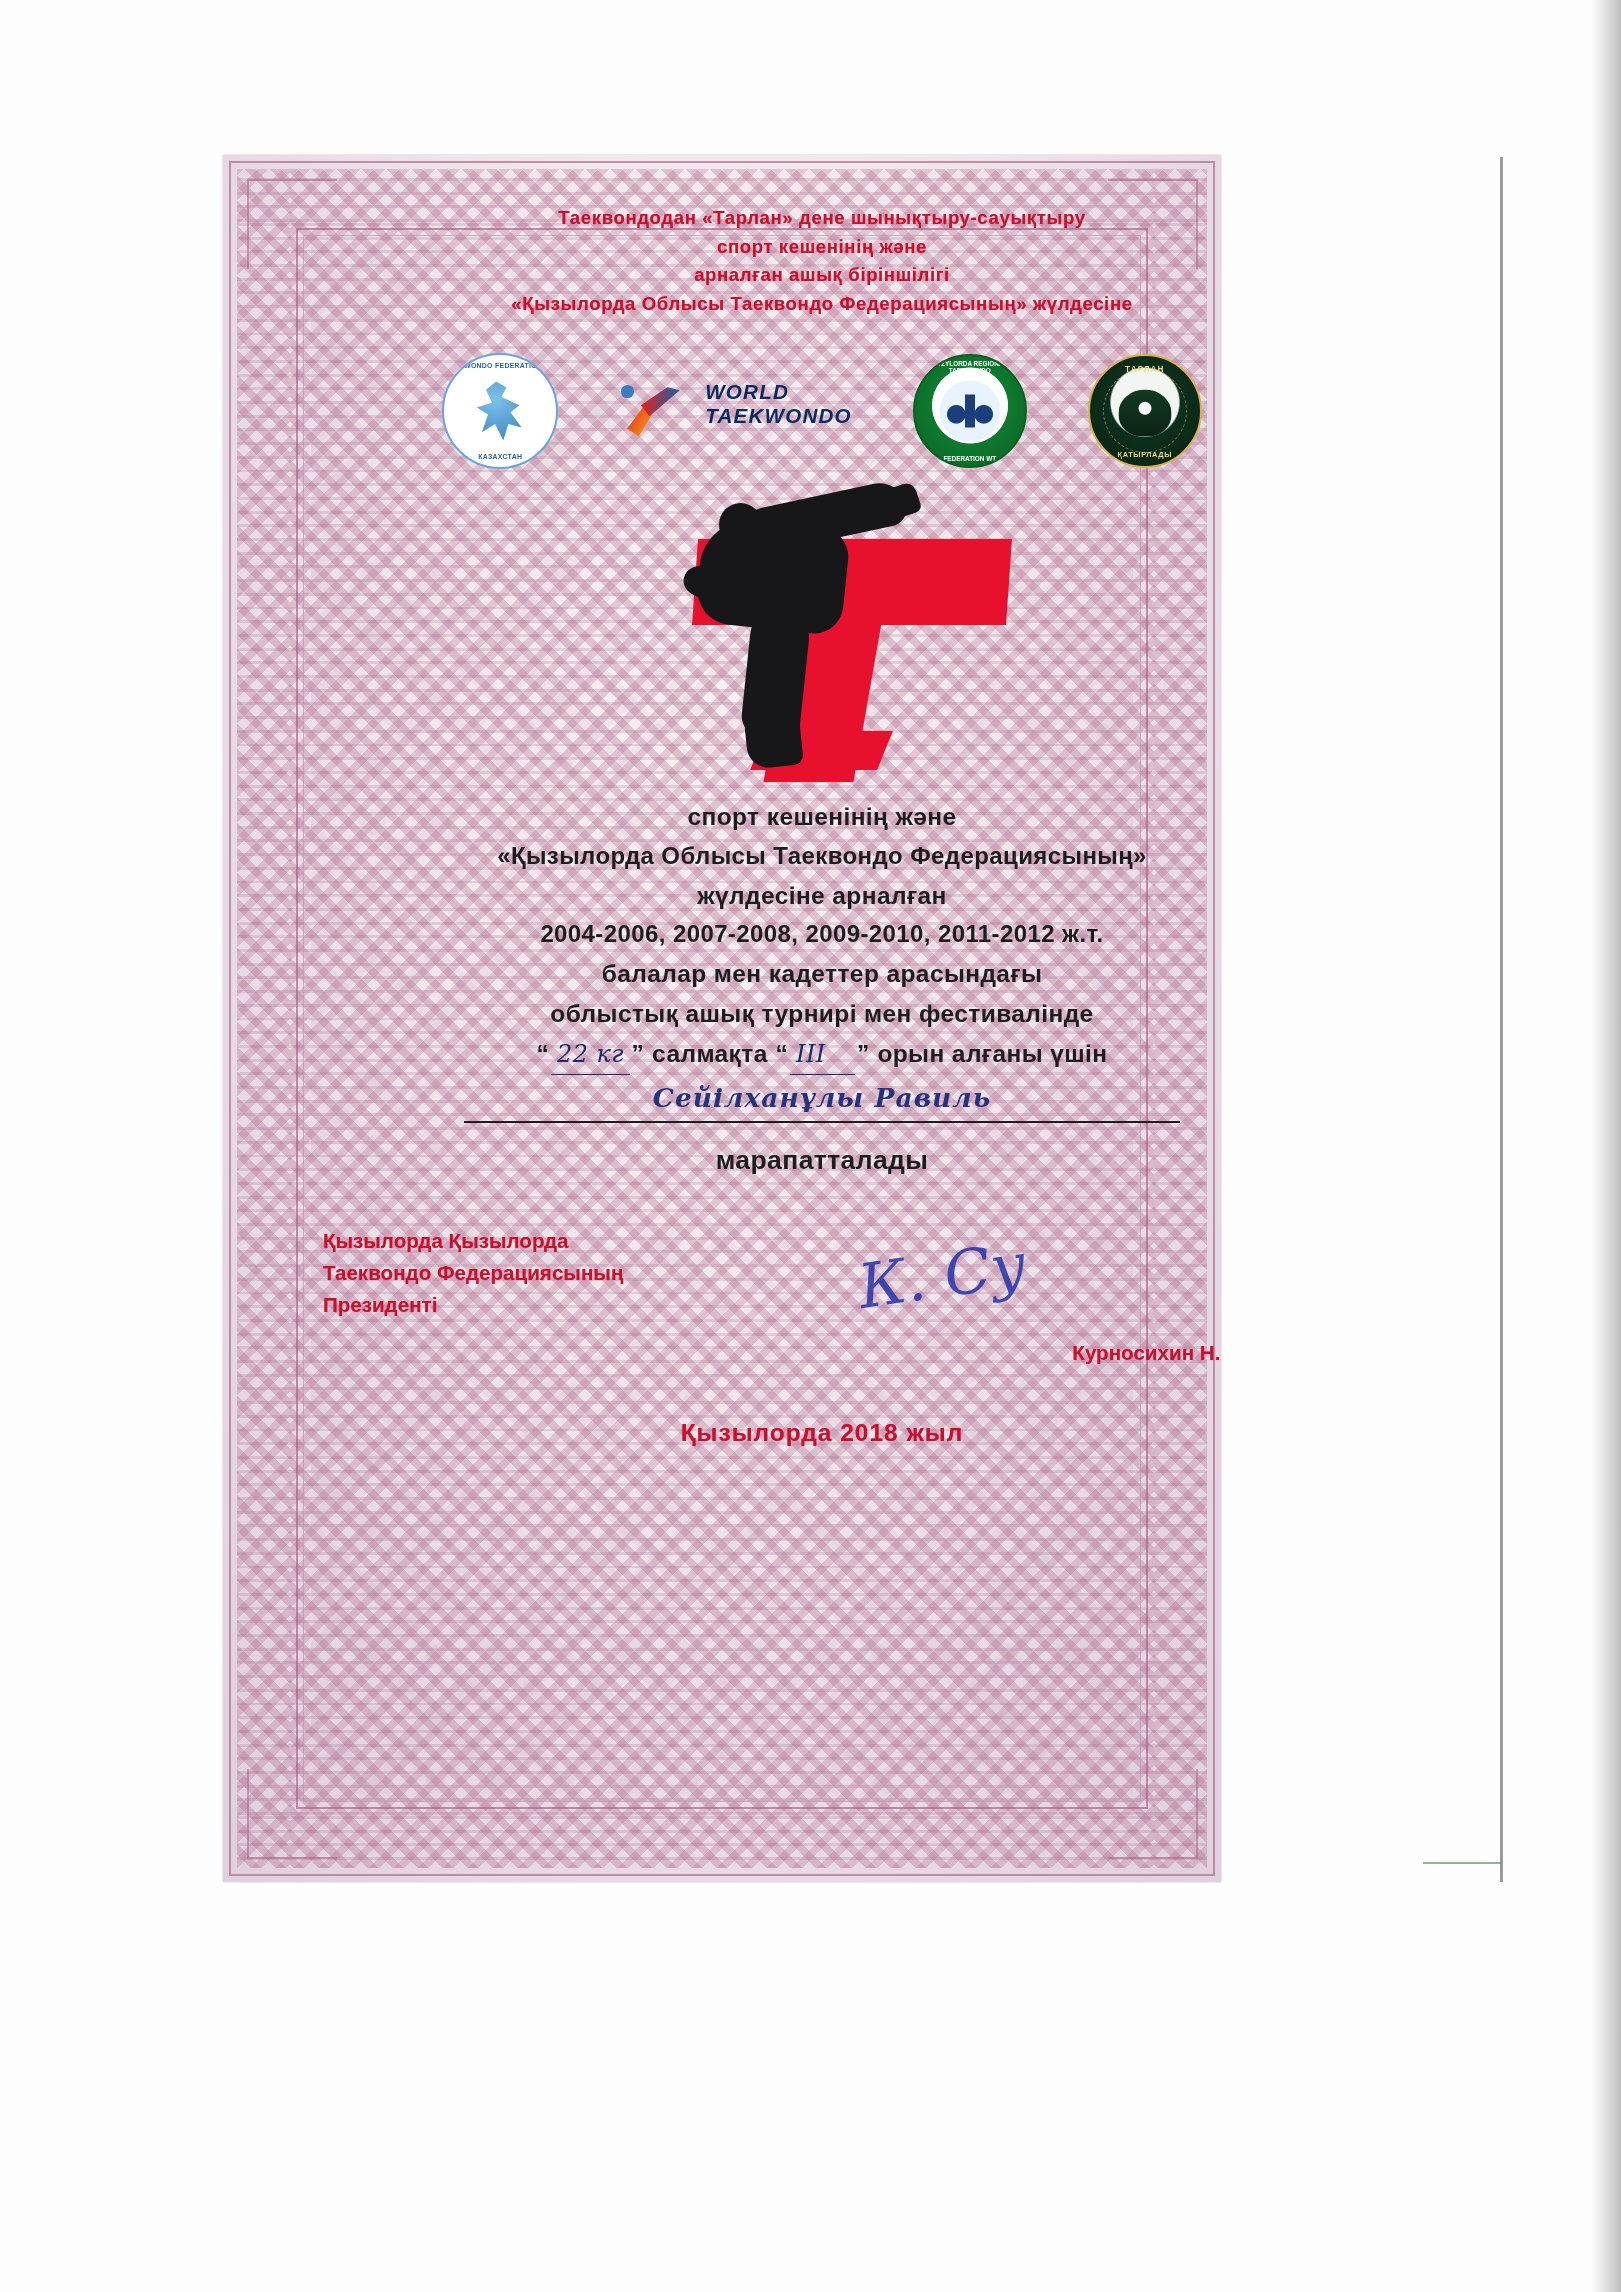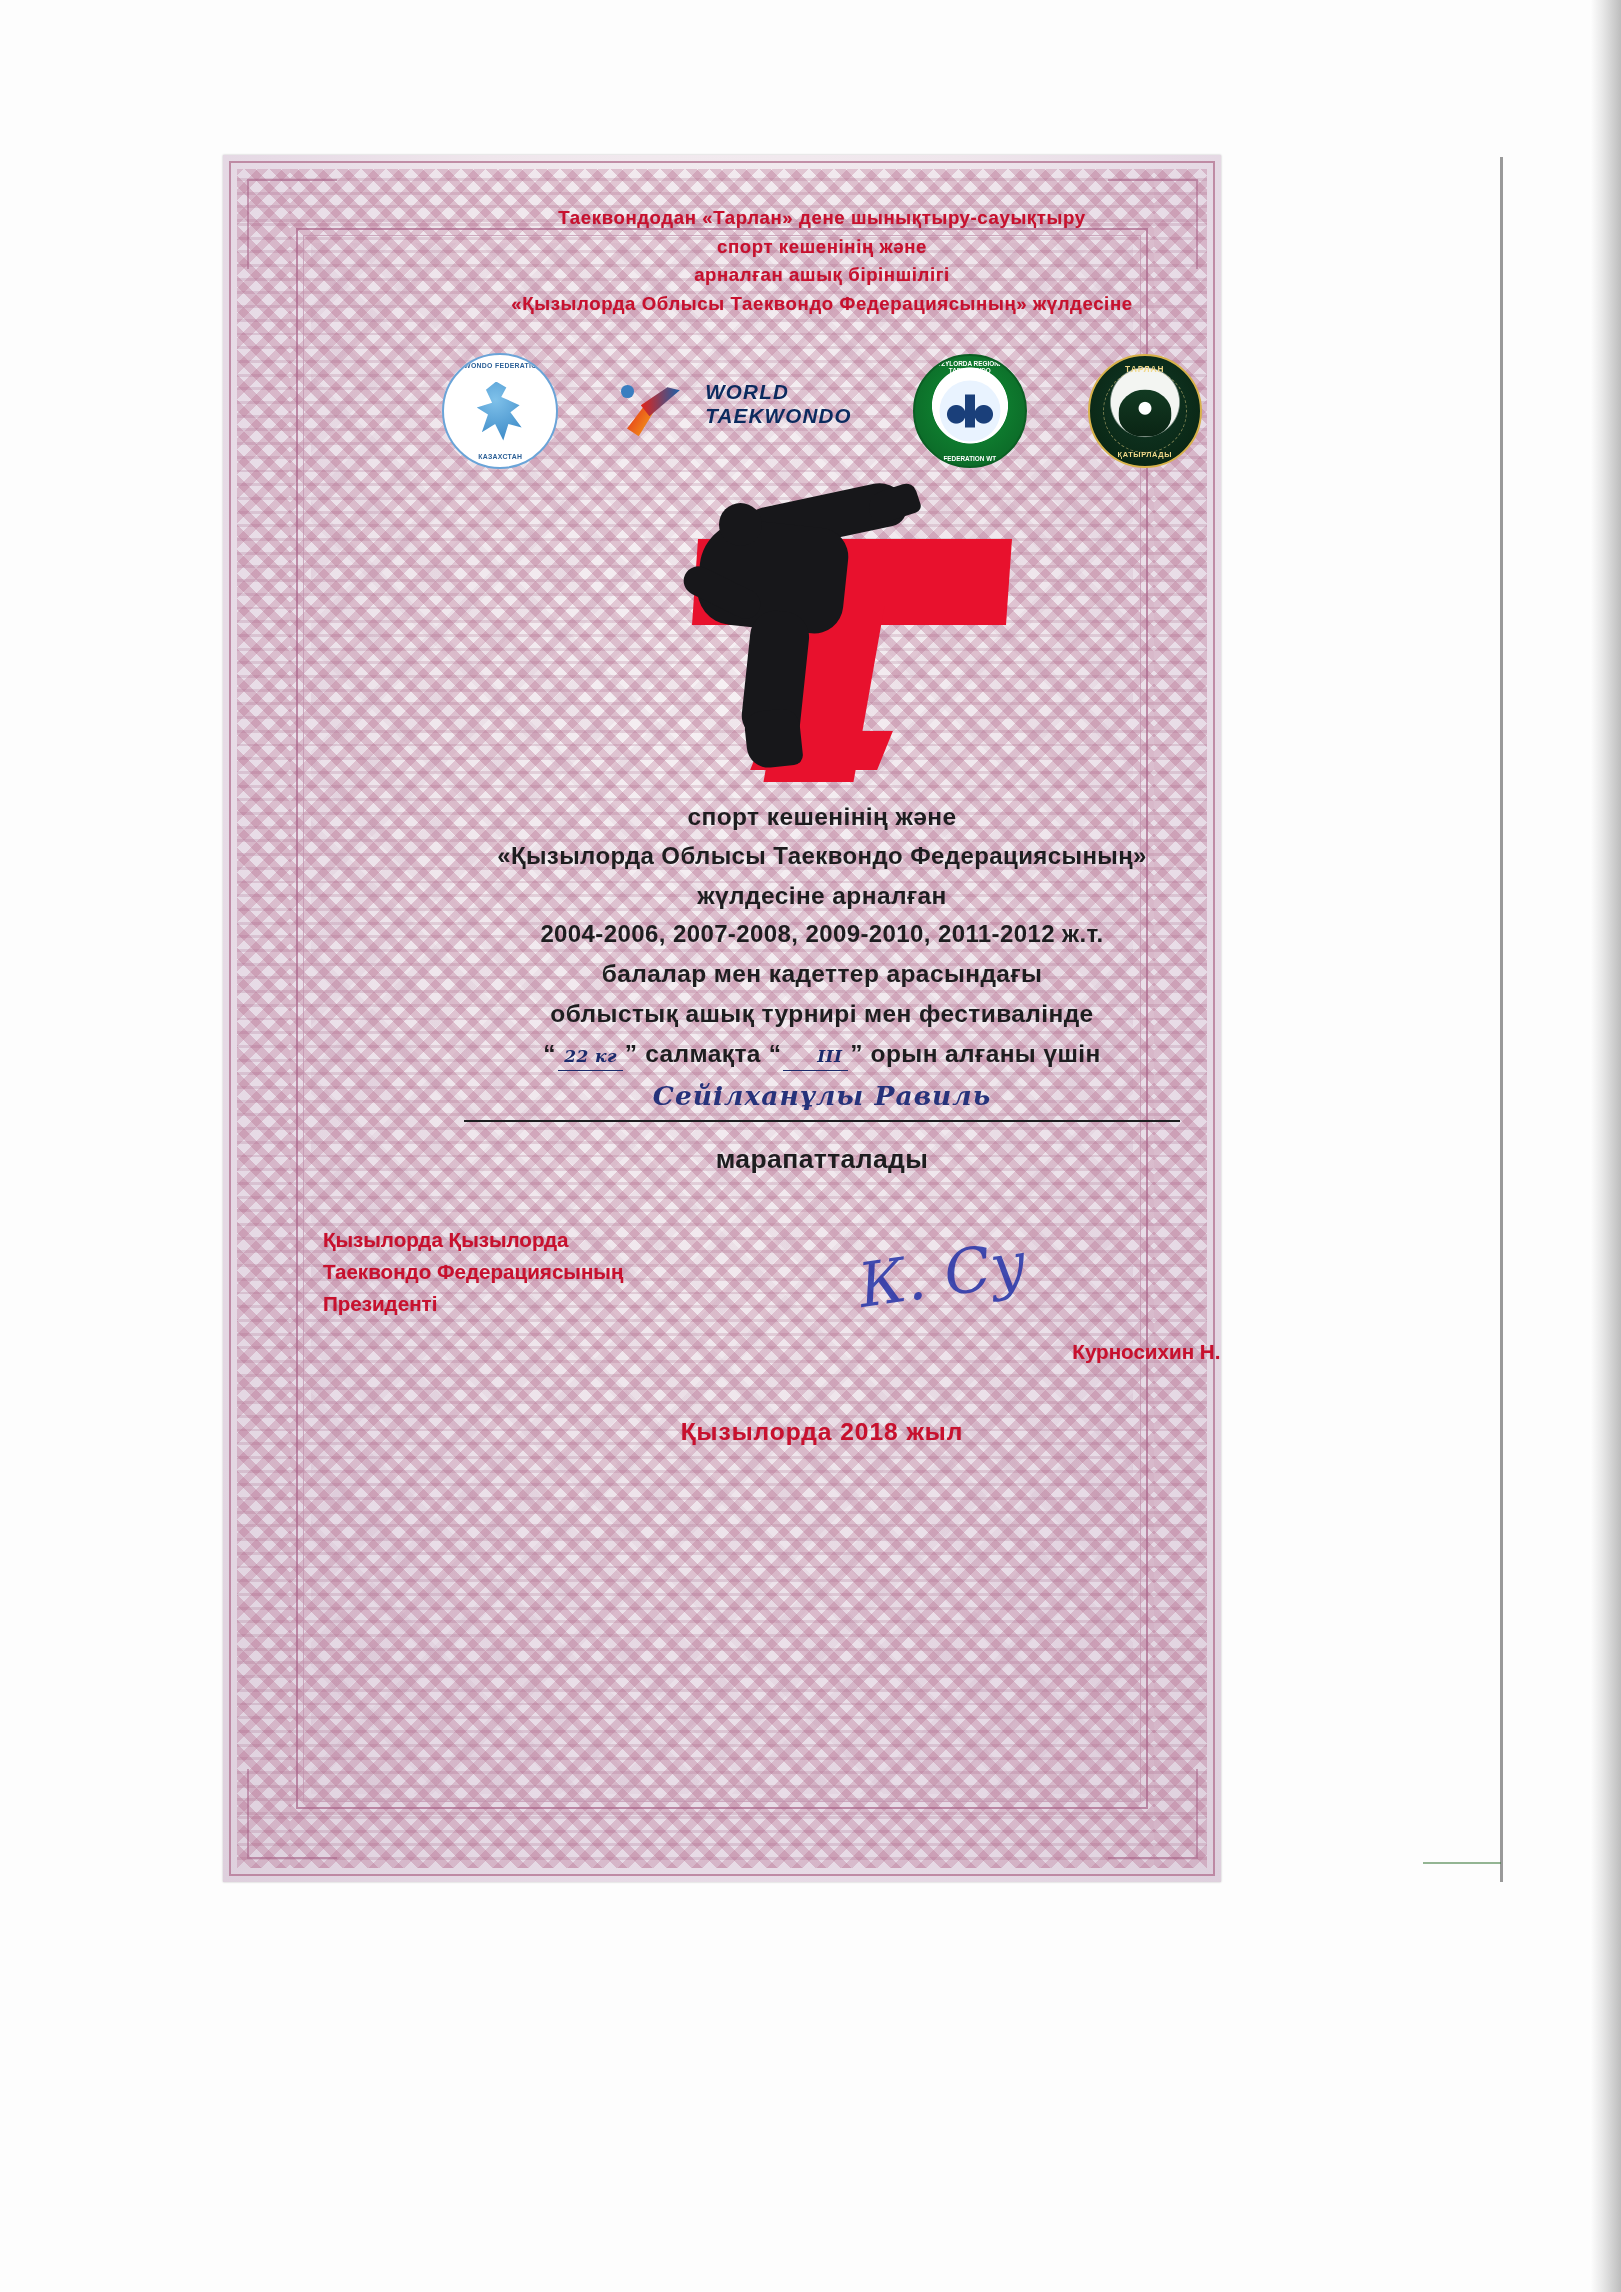--- a/index.html
+++ b/index.html
@@ -375,27 +375,27 @@
   }
   .quote-slot {
     display: inline-flex;
     align-items: baseline;
     gap: 2px;
     font-size: 24.5px;
   }
   .handwritten {
     font-family: "DejaVu Serif", serif;
     font-style: italic;
-    font-weight: bold;
-    font-size: 17px;
+    font-weight: normal;
+    font-size: 24px;
     color: #1b2a6b;
     border-bottom: 1px solid #1b2a6b;
     padding: 0 5.9px;
     min-width: 53px;
-    text-align: right;
+    text-align: left;
     display: inline-block;
   }
   .name-line {
     position: relative;
     margin-top: 11.8px;
     height: 43px;
   }
   .name-rule {
     position: absolute;
     left: 147px; right: 147px; bottom: 5.9px;

